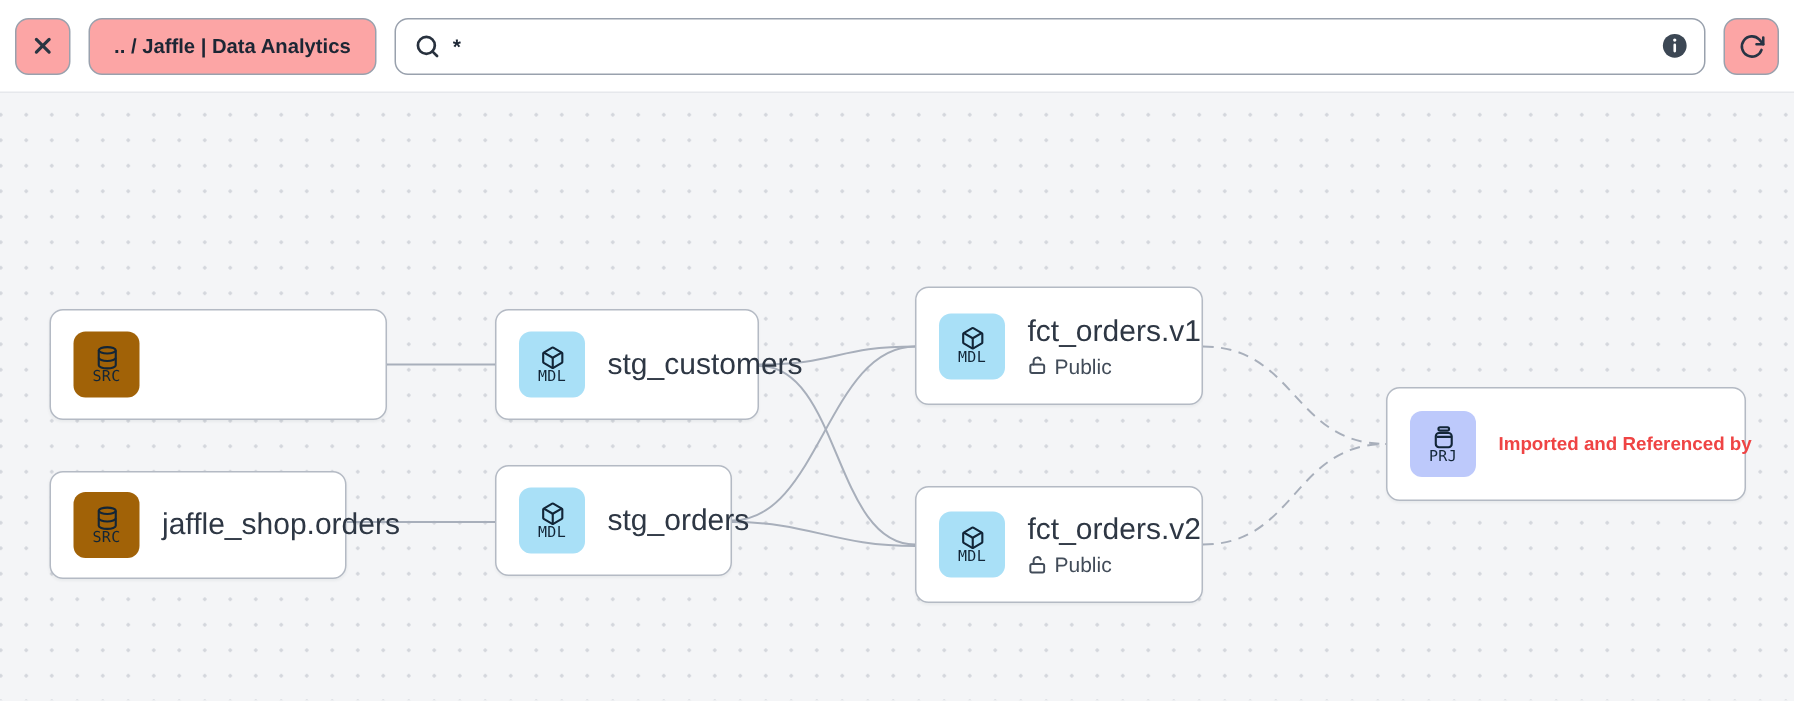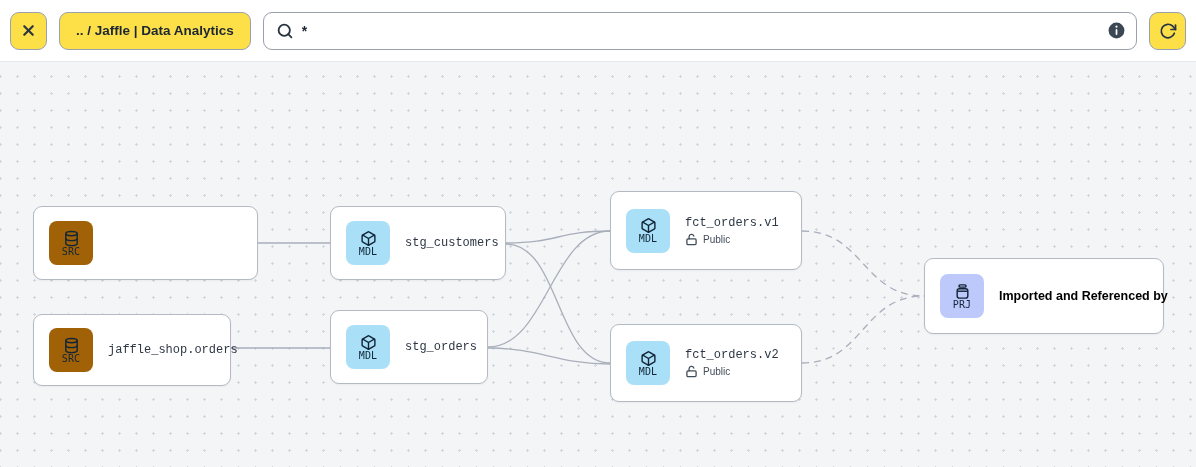--- a/index.html
+++ b/index.html
@@ -15,21 +15,21 @@
     height: 62px;
     background: #ffffff;
     display: flex;
     align-items: center;
     gap: 12px;
     padding: 0 10px;
     border-bottom: 1px solid #e6e8ec;
   }
   .bar-btn {
     height: 38px;
-    background: #fde047;
+    background: #fca5a5;
     border: 1px solid #99a1ad;
     border-radius: 9px;
     display: flex;
     align-items: center;
     justify-content: center;
     cursor: pointer;
     color: #2a3542;
   }
   .icon-btn { width: 37px; flex: 0 0 auto; }
   .crumb-btn {
@@ -106,38 +106,37 @@
     font-weight: 500;
     letter-spacing: 0.2px;
     line-height: 1;
     color: #122537;
   }
   .badge-src { background: #a16207; }
   .badge-mdl { background: #a9e0f7; }
   .badge-prj { background: #bdc9fb; }
 
   .node-label {
-    font-size: 12px;
+    font-size: 20px;
     font-weight: 500;
     color: #2e3744;
     white-space: nowrap;
-    font-family: Liberation Mono, monospace;
   }
   .node-text { display: flex; flex-direction: column; gap: 3px; }
   .access-row {
     display: flex;
     align-items: center;
     gap: 5px;
-    font-size: 10px;
+    font-size: 14px;
     color: #424c59;
   }
   .prj-caption {
     font-size: 12.5px;
     font-weight: 700;
-    color: #000000;
+    color: #ef4444;
     white-space: nowrap;
   }
   .prj-label {
     font-size: 15.5px;
     font-weight: 400;
     color: #212b38;
     white-space: nowrap;
   }
 
   

